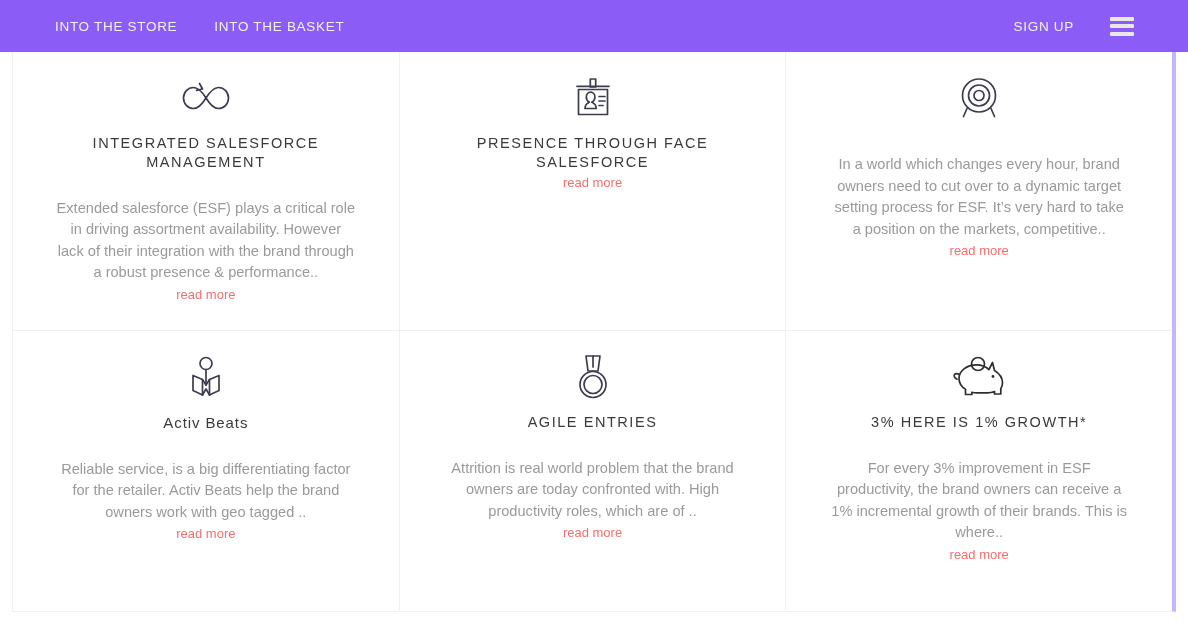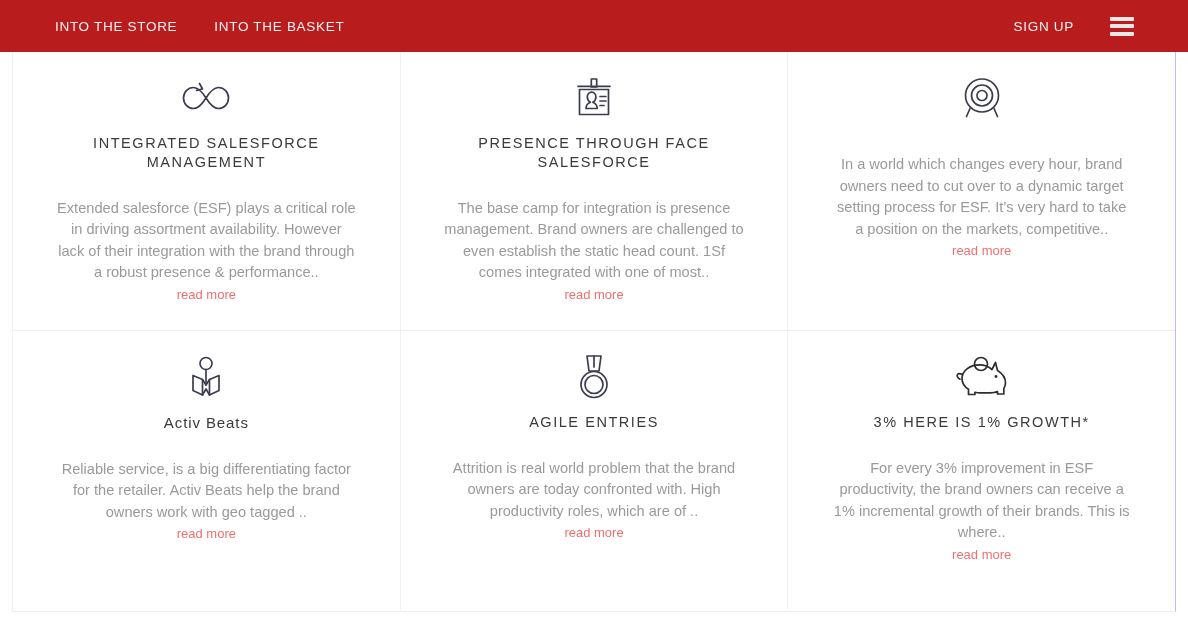--- a/index.html
+++ b/index.html
@@ -7,21 +7,21 @@
     width:1188px; height:631px;
     background:#ffffff;
     font-family:"Liberation Sans", sans-serif;
     overflow:hidden;
   }
 
   
   .navbar {
     position:relative;
     height:52px;
-    background:#b91c1c;
+    background:#8b5cf6;
     display:flex;
     align-items:center;
     width:100%;
   }
   .nav-left { display:flex; align-items:center; padding-left:55px; gap:37px; }
   .nav-link {
     color:#f2f2f2;
     font-size:13.5px;
     letter-spacing:0.7px;
     text-decoration:none;
@@ -53,21 +53,21 @@
     border-radius:1px;
   }
 
   
   .grid-wrap {
     position:absolute;
     left:12px; top:52px;
     width:1164px;
     height:560px;
     border-left:1px solid #f0f0f0;
-    border-right:1px solid #c4b5fd;
+    border-right:4px solid #c4b5fd;
     border-bottom:1px solid #f0f0f0;
   }
   .row {
     display:flex;
     height:279px;
     border-bottom:1px solid #f0f0f0;
   }
   .row.last { border-bottom:none; }
   .card {
     flex:1 1 0;
@@ -157,21 +157,20 @@
             <line x1="4" y1="9.3" x2="36" y2="9.3"></line>
             <rect x="5.5" y="12.5" width="29" height="25"></rect>
             <path d="M12 31.5 C12 27.6 14.3 26 16.4 25.2 C14.4 24.2 13.3 22.2 13.3 20 C13.3 17.2 15.1 15.2 17.6 15.2 C20.1 15.2 21.9 17.2 21.9 20 C21.9 22.2 20.8 24.2 18.8 25.2 C20.9 26 23.2 27.6 23.2 31.5 Z"></path>
             <line x1="26" y1="19.5" x2="32" y2="19.5"></line>
             <line x1="26" y1="24" x2="32" y2="24"></line>
             <line x1="26" y1="28.5" x2="30" y2="28.5"></line>
           </g>
         </svg>
       </div>
       <div class="card-title">PRESENCE THROUGH FACE SALESFORCE</div>
-      <div class="card-body">The base camp for integration is presence management. Brand owners are challenged to even establish the static head count. 1Sf comes integrated with one of most..</div>
       <a class="card-more" href="#">read more</a>
     </div>
 
     <div class="card">
       <div class="card-icon">
         <svg width="42" height="44" viewBox="0 0 42 44">
           <g fill="none" stroke="#3c3c50" stroke-width="1.7" stroke-linecap="round">
             <circle cx="21" cy="19.5" r="16.5"></circle>
             <circle cx="21" cy="19.5" r="10.5"></circle>
             <circle cx="21" cy="19.5" r="5"></circle>

